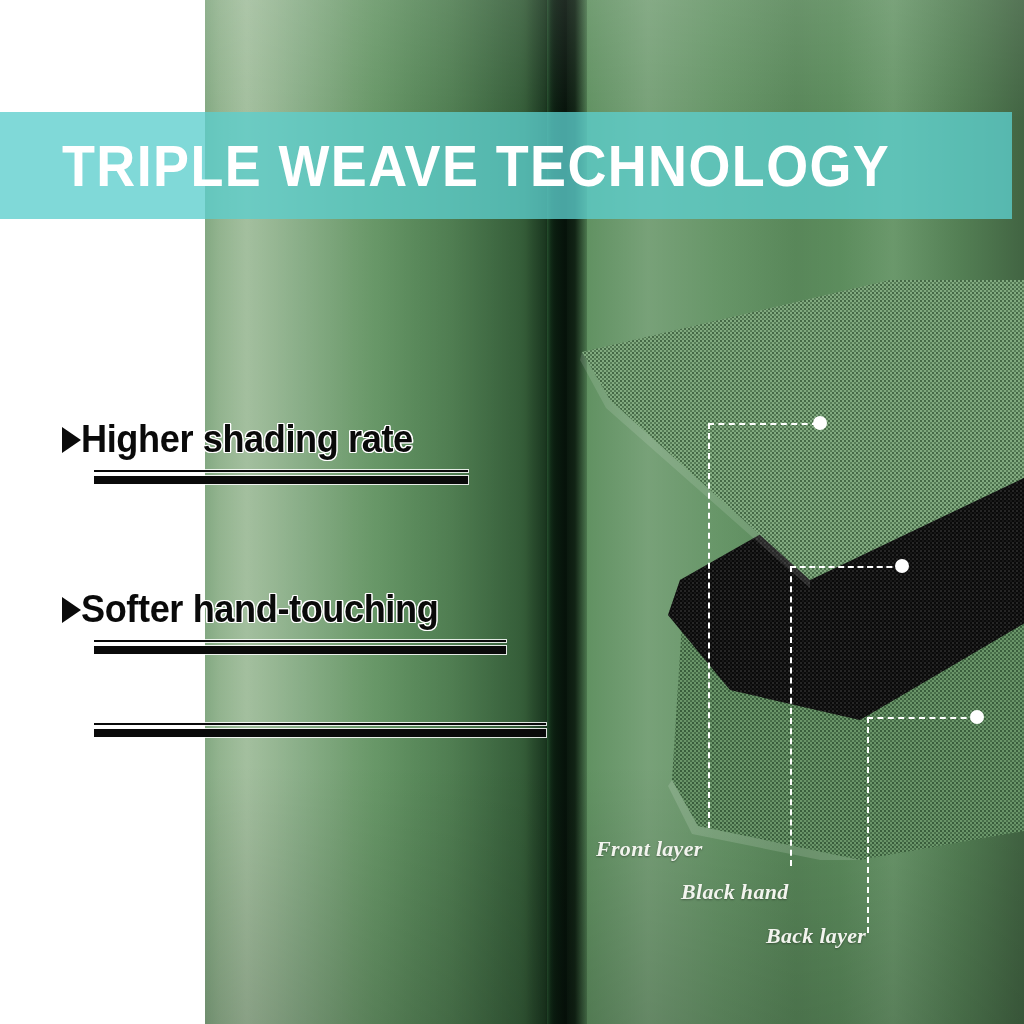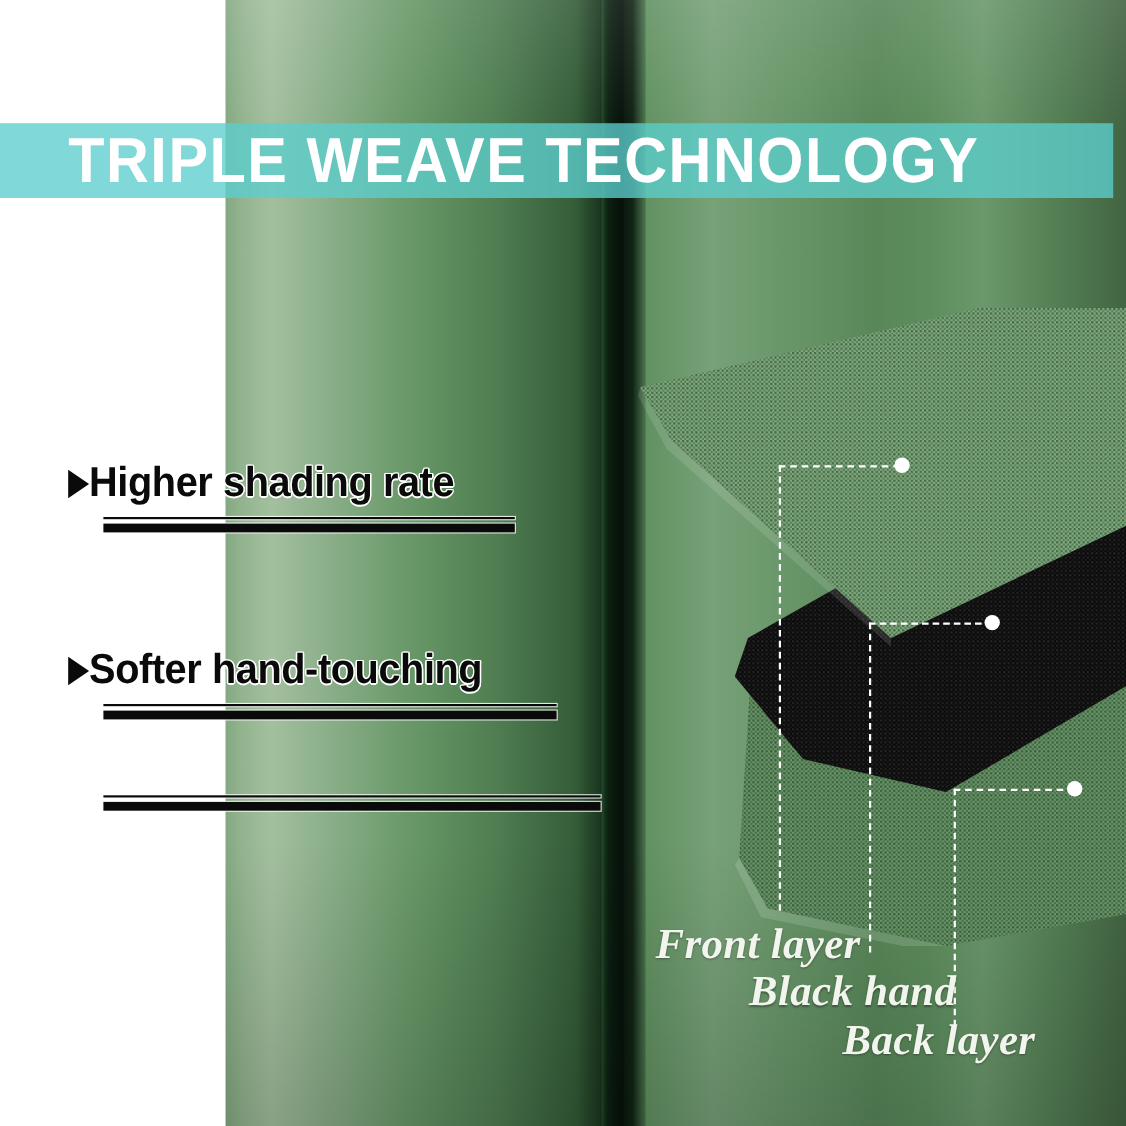--- a/index.html
+++ b/index.html
@@ -83,21 +83,21 @@
       rgba(0,0,0,0.02) 58%,
       rgba(255,255,255,0.08) 70%,
       rgba(0,0,0,0.12) 86%,
       rgba(0,0,0,0.30) 100%);
   }
 
   
   .banner{
     position:absolute;
     left:0; top:112px;
-    width:1012px; height:68px;
+    width:1012px; height:107px;
     background:rgba(92,206,205,0.78);
     z-index:30;
   }
   .banner-text{
     position:absolute;
     left:62px; top:50%;
     transform:translateY(-50%);
     color:#ffffff;
     font-family:"Liberation Sans",sans-serif;
     font-weight:700;
@@ -208,21 +208,21 @@
     z-index:29;
   }
 
   .layer-label{
     position:absolute;
     z-index:29;
     color:#f2f4ee;
     font-family:"Liberation Serif",serif;
     font-weight:700;
     font-style:italic;
-    font-size:39px;
+    font-size:22px;
     letter-spacing:0.3px;
     white-space:nowrap;
     text-shadow:0 1px 2px rgba(0,0,0,0.35);
   }
 </style>
 </head>
 <body>
 
 <div id="stage">
 

